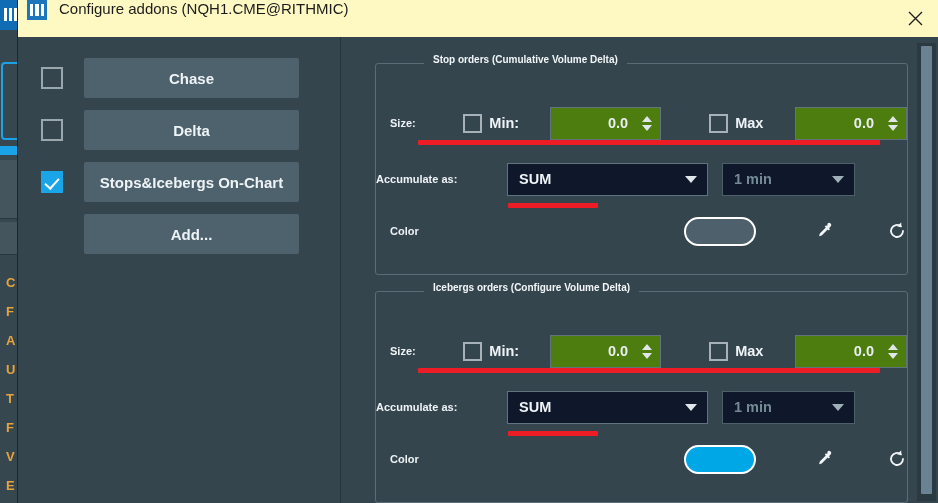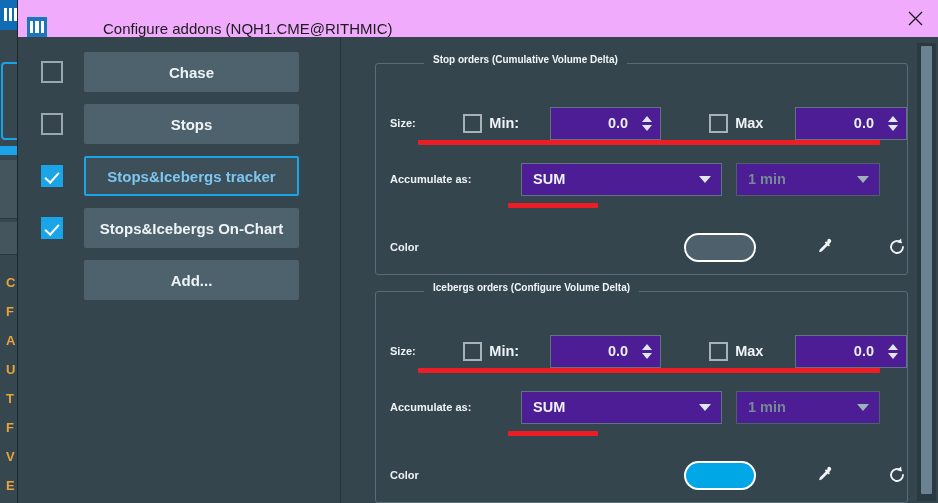--- a/index.html
+++ b/index.html
@@ -98,24 +98,23 @@
     position: absolute;
     left: 18px; top: 0;
     width: 920px;
     height: 503px;
     background: #35454e;
     box-shadow: 0 0 0 1px #1d272c;
   }
   #title-bar {
     position: relative;
     height: 37px;
-    background: #f0abfc;
-    display: flex;
-    align-items: flex-end;
-    gap: 44px;
+    background: #fef9c3;
+    display: flex;
+    align-items: flex-start;
   }
   #title-icon {
     width: 20px; height: 20px;
     margin-left: 9px;
     background: #1b76bc;
     position: relative;
     flex: none;
   }
   #title-icon::after {
     content: "";
@@ -150,21 +149,21 @@
     height: 466px;
     background: #35454e;
   }
 
   
   #left-panel {
     position: absolute;
     left: 0; top: 0;
     width: 322px;
     height: 466px;
-    padding-top: 15px;
+    padding-top: 21px;
     box-sizing: border-box;
   }
   #panel-divider {
     position: absolute;
     left: 322px; top: 0;
     width: 1px; height: 466px;
     background: #27343b;
   }
   .addon-row {
     display: flex;
@@ -246,29 +245,29 @@
   .form-row {
     position: absolute;
     left: 0;
     width: 100%;
     height: 34px;
     display: flex;
     align-items: center;
   }
   .row-size { top: 42px; }
   .row-accum { top: 98px; }
-  .row-color { top: 166px; gap: 30px; }
+  .row-color { top: 150px; gap: 30px; }
   .row-label {
     color: #eef3f6;
     font-size: 11px;
     font-weight: bold;
     white-space: nowrap;
   }
   .lbl-size { margin-left: 14px; width: 58px; }
-  .lbl-accum { margin-left: 14px; width: 131px; }
+  .lbl-accum { width: 131px; }
   .lbl-color { margin-left: 14px; }
 
   .cb-wrap {
     display: flex;
     align-items: center;
     cursor: pointer;
     padding-left: 19px;
   }
   .cb-box {
     width: 19px; height: 19px;
@@ -281,21 +280,21 @@
     margin-left: 7px;
     color: #eef3f6;
     font-size: 14.5px;
     font-weight: bold;
   }
 
   .spin-field {
     position: relative;
     width: 119px;
     height: 33px;
-    background: #4c1d95;
+    background: #4d7c0f;
     border: 1px solid #60747e;
     box-sizing: border-box;
     display: flex;
     align-items: center;
   }
   .spin-value {
     flex: 1;
     text-align: right;
     padding-right: 9px;
     color: #e9eef1;
@@ -322,21 +321,21 @@
   .tri-down {
     width: 0; height: 0;
     border-left: 5px solid transparent;
     border-right: 5px solid transparent;
     border-top: 6px solid #dfe7ea;
   }
 
   .combo {
     position: relative;
     height: 33px;
-    background: #4c1d95;
+    background: #0f172a;
     border: 1px solid #60747e;
     box-sizing: border-box;
     display: flex;
     align-items: center;
     cursor: pointer;
   }
   .combo-text {
     padding-left: 11px;
     font-size: 14.5px;
     font-weight: bold;
@@ -347,21 +346,21 @@
   .combo-caret {
     position: absolute;
     right: 10px;
     width: 0; height: 0;
     border-left: 6px solid transparent;
     border-right: 6px solid transparent;
     border-top: 7px solid #dfe7ea;
   }
   .combo.disabled .combo-caret { border-top-color: #9fb0b9; }
   #combo-accum-stop, #combo-accum-ice { width: 201px; }
-  #combo-period-stop, #combo-period-ice { width: 144px; }
+  #combo-period-stop, #combo-period-ice { width: 133px; }
 
   .color-swatch {
     width: 106px;
     height: 29px;
     border-radius: 15px;
     border: 2px solid #ffffff;
     box-sizing: border-box;
     cursor: pointer;
   }
   .icon-btn {
@@ -455,28 +454,24 @@
 
     <div id="left-panel">
 
       <div class="addon-row">
         <div class="addon-check"></div>
         <button class="addon-btn">Chase</button>
       </div>
 
       <div class="addon-row">
         <div class="addon-check"></div>
-        <button class="addon-btn">Stops</button>
+        <button class="addon-btn">Delta</button>
       </div>
 
 
-      <div class="addon-row">
-        <div class="addon-check checked"></div>
-        <button class="addon-btn focused">Stops&amp;Icebergs tracker</button>
-      </div>
 
       <div class="addon-row">
         <div class="addon-check checked"></div>
         <button class="addon-btn">Stops&amp;Icebergs On-Chart</button>
       </div>
 
       <div class="addon-row">
         <div class="addon-check" style="visibility:hidden"></div>
         <button class="addon-btn">Add...</button>
       </div>

